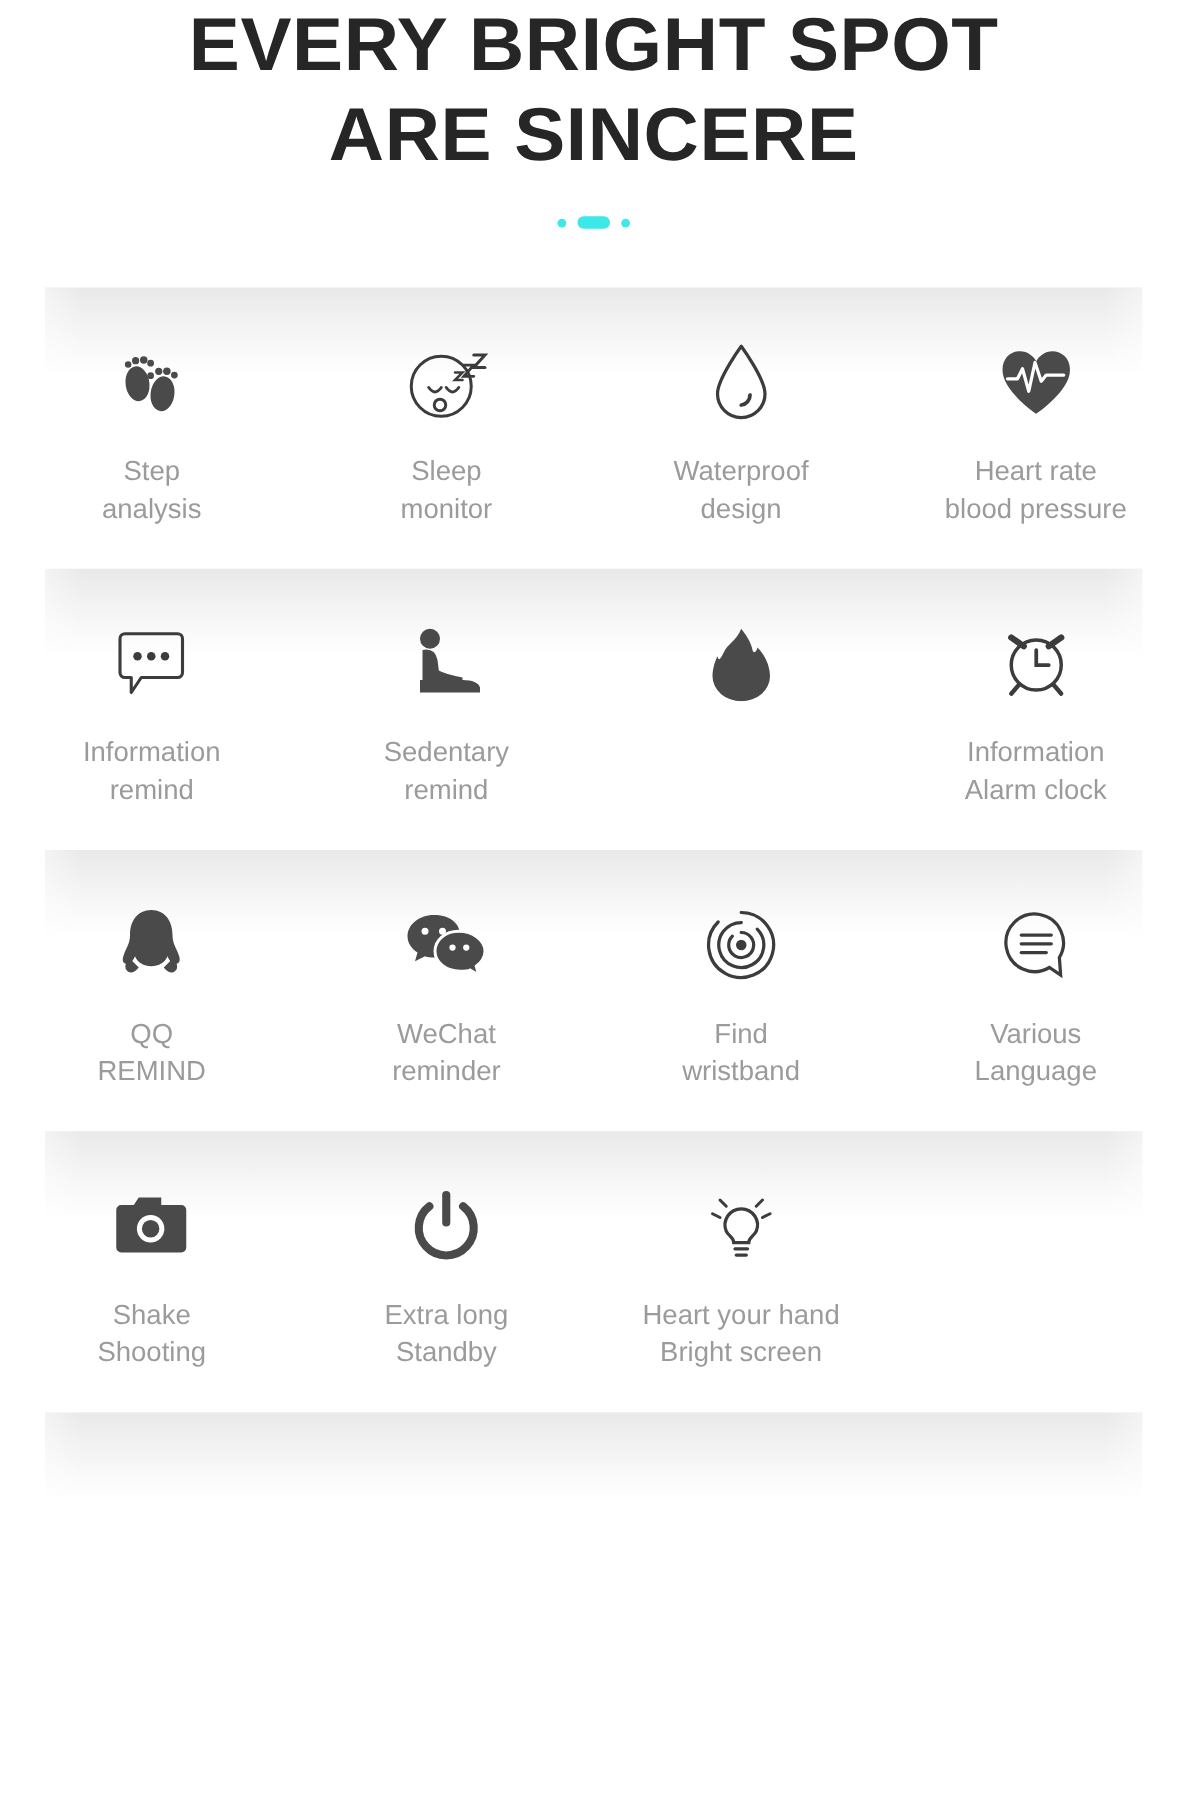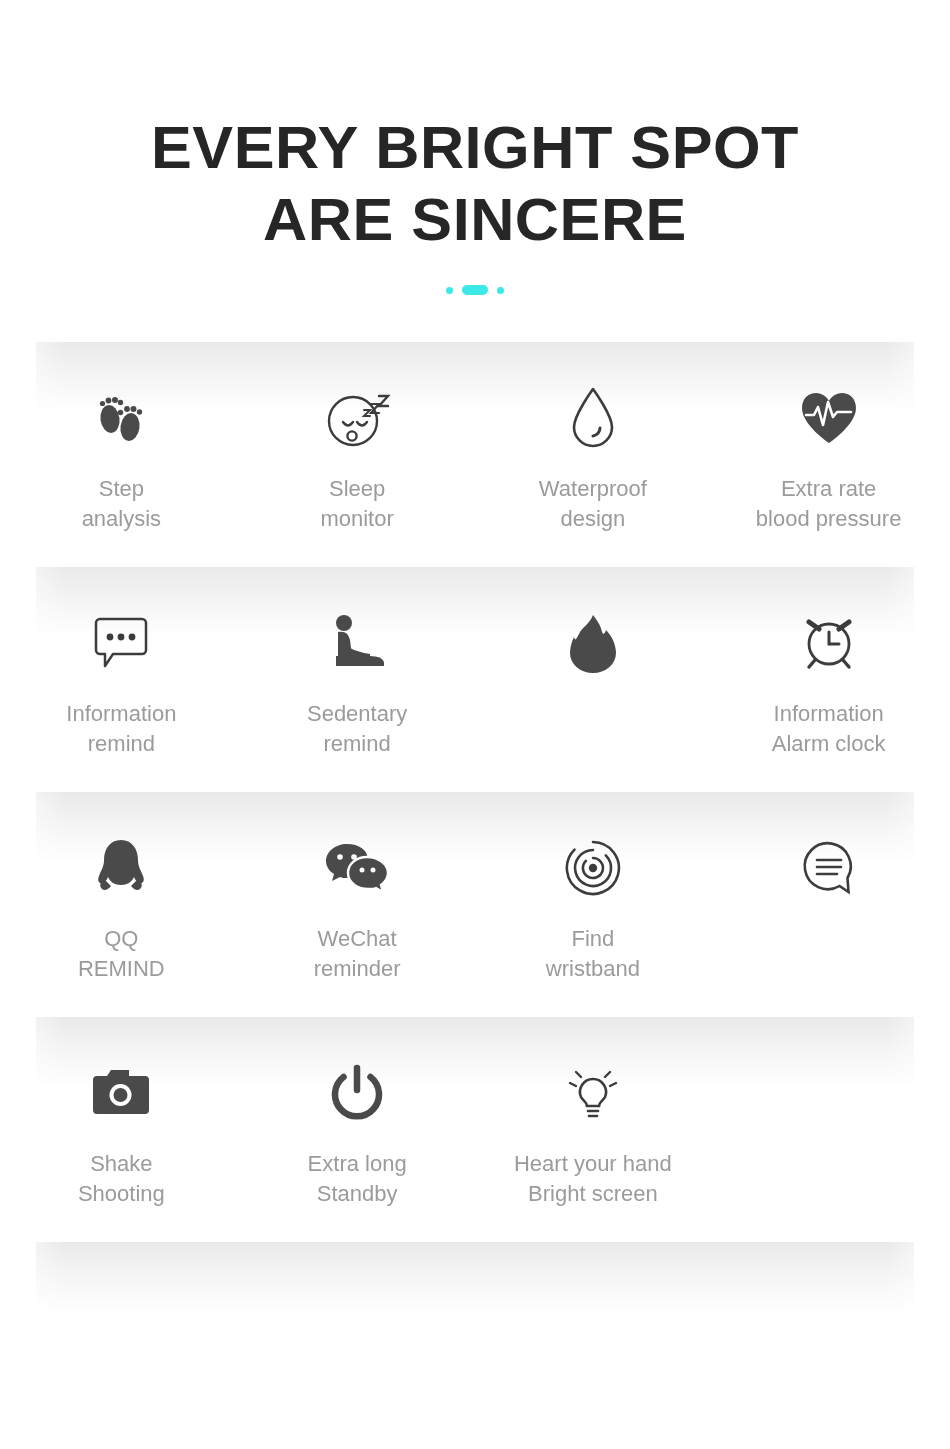--- a/index.html
+++ b/index.html
@@ -10,21 +10,20 @@
     width: 950px;
     height: 1449px;
     background: #ffffff;
     font-family: "Liberation Sans", sans-serif;
     overflow: hidden;
     position: relative;
   }
 
   
   .header {
-    padding-top: 112px;
     text-align: center;
   }
   .title {
     font-family: "Liberation Sans", sans-serif;
     font-weight: bold;
     font-size: 60px;
     line-height: 72px;
     letter-spacing: 0.5px;
     color: #262626;
     margin: 0;
@@ -215,21 +214,21 @@
 design</div>
       </div>
 
       <div class="feature">
         <div class="icon-box">
           <svg width="62" height="56" viewBox="0 0 62 56">
             <path d="M31 53 C31 53 4 35 4 18 C4 8 11 3 18 3 C24 3 29 7 31 11 C33 7 38 3 44 3 C51 3 58 8 58 18 C58 35 31 53 31 53 Z" fill="#4A4A4A"></path>
             <path d="M8 25 h8 l4 -8 l5 18 l5 -23 l5 15 l4 -5 h14" fill="none" stroke="#ffffff" stroke-width="2.6" stroke-linecap="round" stroke-linejoin="round"></path>
           </svg>
         </div>
-        <div class="feature-label">Extra rate
+        <div class="feature-label">Heart rate
 blood pressure</div>
       </div>
 
     </div>
   </div>
 
   <div class="feature-row">
     <div class="row-inner">
 
       <div class="feature">
@@ -329,20 +328,22 @@
 
       <div class="feature">
         <div class="icon-box">
           <svg width="58" height="58" viewBox="0 0 58 58" fill="none" stroke="#3C3C3C" stroke-width="2.6" stroke-linecap="round">
             <path d="M47.5 39 a23 23 0 1 0 -8 8 l9 6 Z"></path>
             <path d="M17 21 h24"></path>
             <path d="M17 28 h24"></path>
             <path d="M17 35 h20"></path>
           </svg>
         </div>
+        <div class="feature-label">Various
+Language</div>
       </div>
 
     </div>
   </div>
 
   <div class="feature-row">
     <div class="row-inner">
 
       <div class="feature">
         <div class="icon-box">

